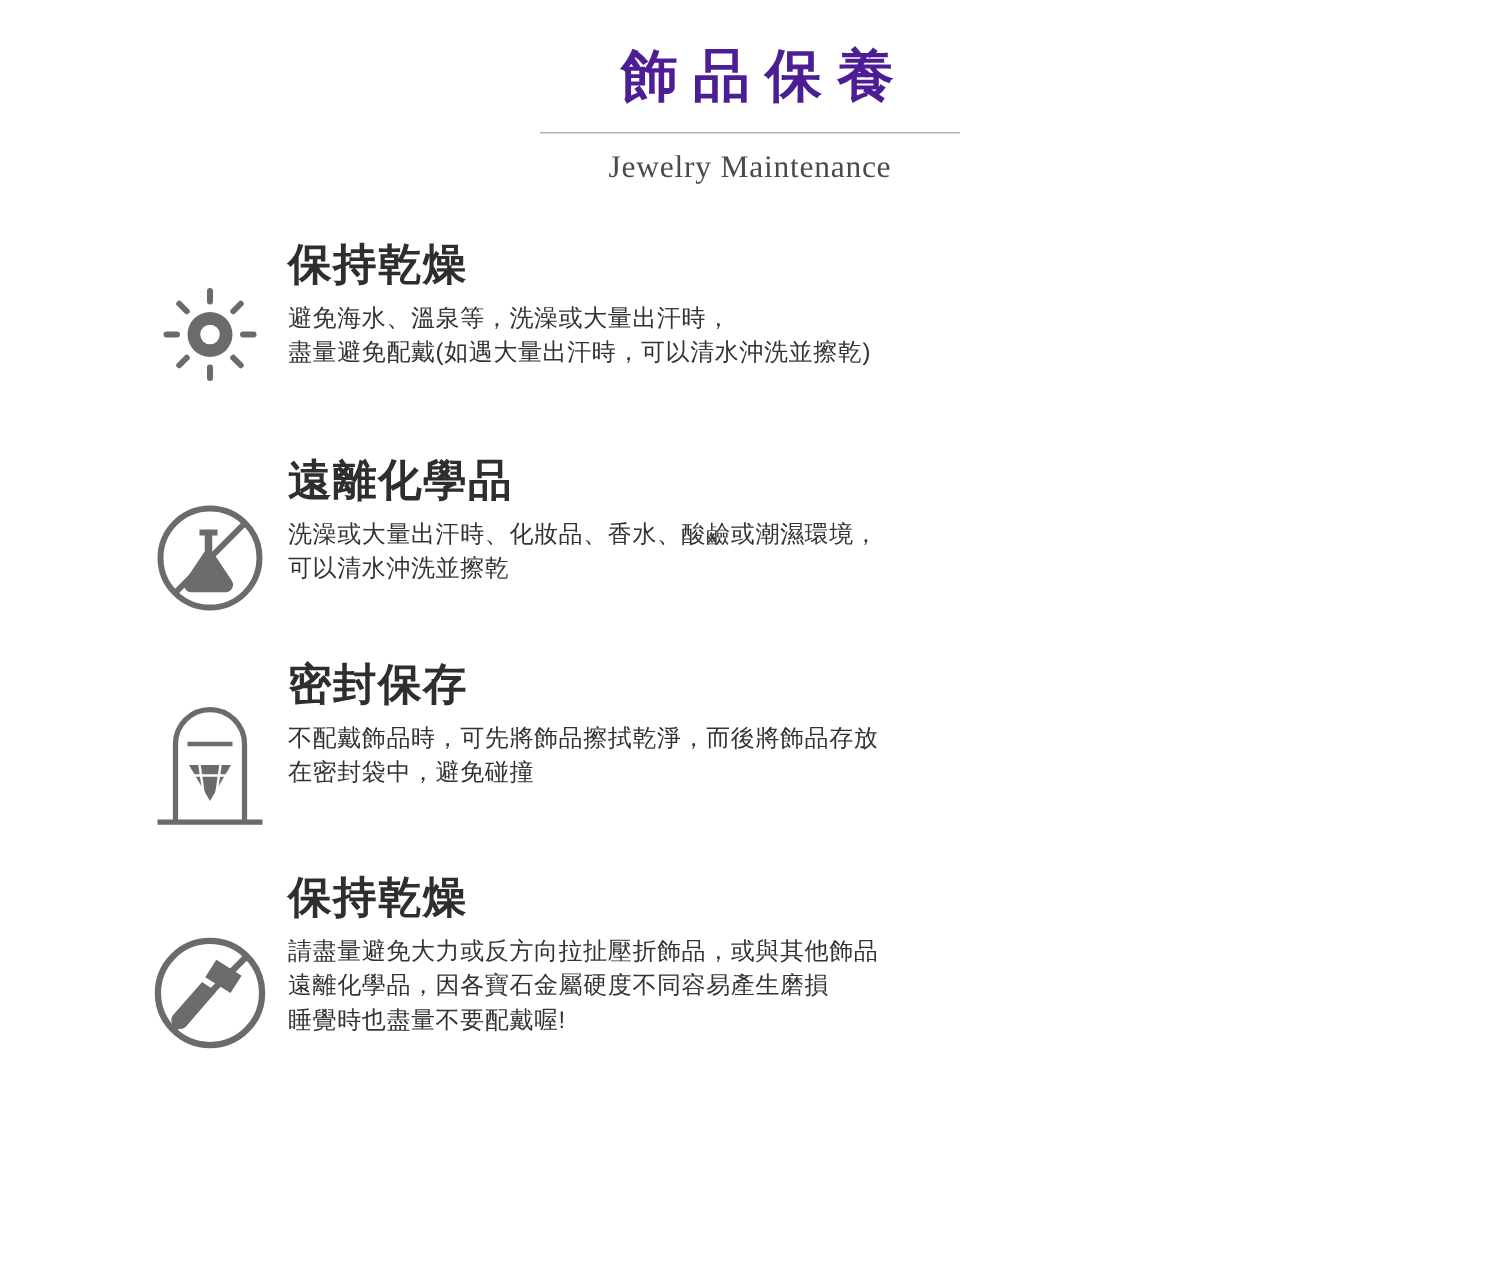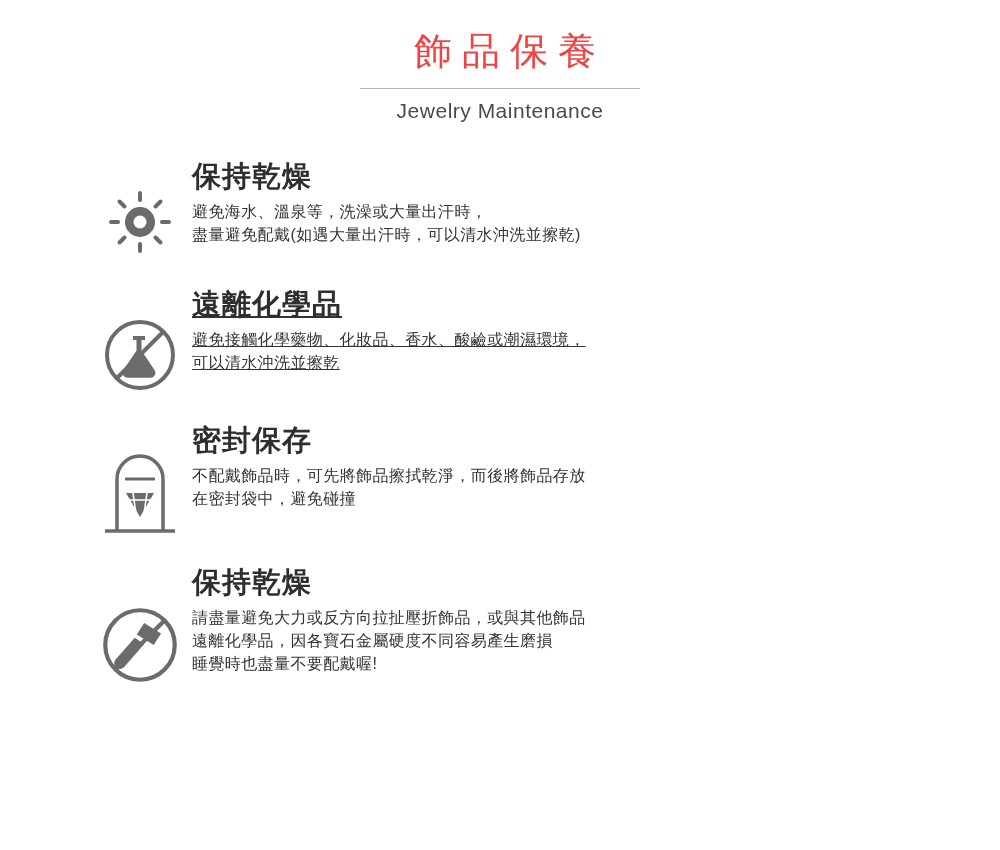--- a/index.html
+++ b/index.html
@@ -21,34 +21,34 @@
     box-sizing: border-box;
   }
 
   
   .header {
     text-align: center;
     padding-top: 28px;
   }
   .title-zh {
     font-size: 38px;
-    font-weight: normal;
+    font-weight: bold;
     letter-spacing: 10px;
-    color: #ef4444;
+    color: #4c1d95;
     line-height: 1.25;
     padding-left: 20px;
   }
   .title-rule {
     width: 280px;
     height: 1px;
     background: #b5b5b5;
     margin: 12px auto 10px auto;
   }
   .title-en {
-    font-family: Liberation Sans, sans-serif;
+    font-family: Liberation Serif, serif;
     font-size: 21px;
     color: #4a4a4a;
     letter-spacing: 0.5px;
   }
 
   
   .sections {
     margin-top: 36px;
     padding-left: 88px;
   }
@@ -80,21 +80,21 @@
     font-size: 16px;
     color: #333333;
     line-height: 1.43;
     letter-spacing: 0.4px;
     white-space: nowrap;
   }
 
   
   .s1 { margin-top: 12px; }
   .s1 .icon-wrap { padding-top: 26px; }
-  .s2 { margin-top: 28px; text-decoration: underline; }
+  .s2 { margin-top: 44px; }
   .s2 .icon-wrap { padding-top: 30px; }
   .s3 { margin-top: 30px; }
   .s3 .icon-wrap { padding-top: 26px; }
   .s4 { margin-top: 30px; }
   .s4 .icon-wrap { padding-top: 40px; }
 </style>
 </head>
 <body>
 
 <div class="page">
@@ -138,21 +138,21 @@
         <svg width="76" height="76" viewBox="0 0 76 76" aria-hidden="true">
           <circle cx="38" cy="38" r="33" fill="none" stroke="#6b6b6b" stroke-width="4"></circle>
           <g fill="#6b6b6b">
             <path d="M31 19 h12 v4 h-3.5 v10.5 l13 19.5 a5 5 0 0 1 -4.2 7.8 h-22.6 a5 5 0 0 1 -4.2 -7.8 l13 -19.5 v-10.5 h-3.5 z"></path>
           </g>
           <line x1="15" y1="61" x2="61" y2="15" stroke="#6b6b6b" stroke-width="4"></line>
         </svg>
       </div>
       <div class="sec-body">
         <div class="sec-title">遠離化學品</div>
-        <div class="sec-line">避免接觸化學藥物、化妝品、香水、酸鹼或潮濕環境，</div>
+        <div class="sec-line">洗澡或大量出汗時、化妝品、香水、酸鹼或潮濕環境，</div>
         <div class="sec-line">可以清水沖洗並擦乾</div>
       </div>
     </div>
 
     <div class="section s3">
       <div class="icon-wrap">
         <svg width="82" height="86" viewBox="0 0 82 86" aria-hidden="true">
           <path d="M18 82 V30 a23 23 0 0 1 46 0 V82" fill="none" stroke="#6b6b6b" stroke-width="3.5"></path>
           <line x1="6" y1="82" x2="76" y2="82" stroke="#6b6b6b" stroke-width="3.5"></line>
           <line x1="26" y1="30" x2="56" y2="30" stroke="#6b6b6b" stroke-width="3"></line>

